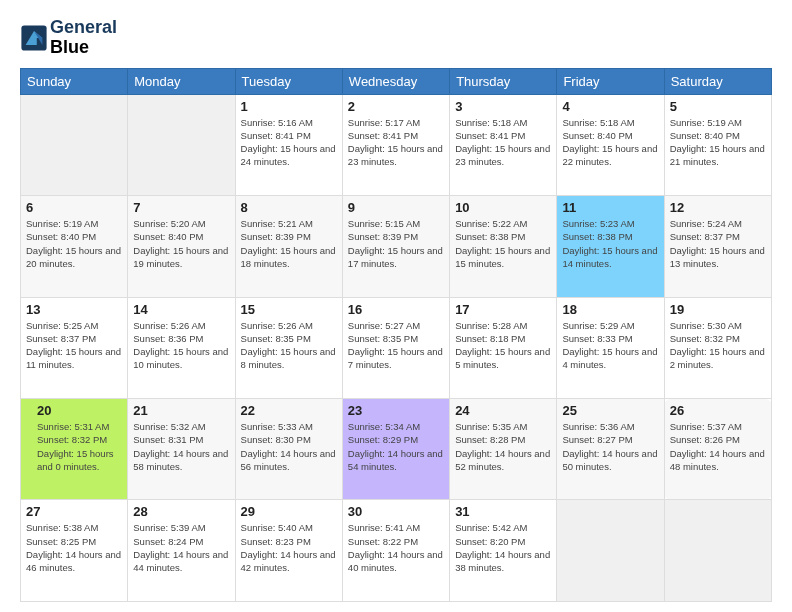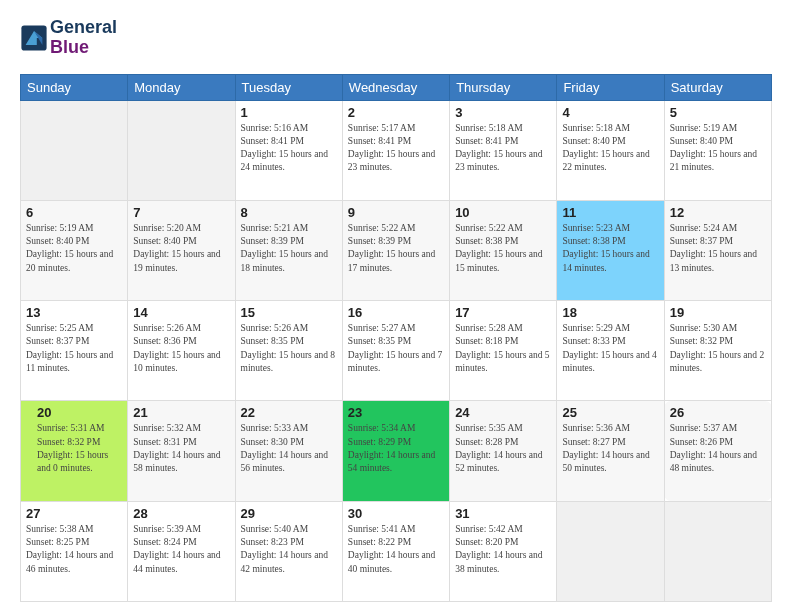--- a/index.html
+++ b/index.html
@@ -14,34 +14,34 @@
       width: 792px;
       height: 612px;
       padding: 18px 20px 10px 20px;
       display: flex;
       flex-direction: column;
     }
     .header {
       display: flex;
       justify-content: space-between;
       align-items: flex-start;
-      margin-bottom: 16px;
+      margin-bottom: 10px;
     }
     .logo {
       display: flex;
       align-items: center;
     }
     .logo-text {
       font-size: 18px;
       font-weight: bold;
       color: #1a3a5c;
       line-height: 1.1;
     }
     .logo-text span {
-      color: #701a75;
+      color: #000000;
     }
     .logo-icon {
       width: 28px;
       height: 28px;
       margin-right: 2px;
     }
     .title-block {
       text-align: right;
     }
     .cal-title {
@@ -88,21 +88,20 @@
       font-size: 13px;
       font-weight: bold;
       color: #222;
       display: block;
       margin-bottom: 2px;
     }
     .day-info {
       font-size: 9.5px;
       color: #444;
       line-height: 1.4;
-      font-family: Liberation Serif, serif;
     }
   </style>
 </head>
 <body>
 
 <div class="page">
   <div class="header">
     <div class="logo">
       <svg class="logo-icon" viewBox="0 0 40 40">
         <rect x="2" y="2" width="36" height="36" rx="4" fill="#1a3a5c"></rect>
@@ -189,21 +188,21 @@
           </td>
           <td style="background: rgb(247, 247, 247);">
             <span class="day-num">8</span>
             <div class="day-info">Sunrise: 5:21 AM
 Sunset: 8:39 PM
 Daylight: 15 hours
 and 18 minutes.</div>
           </td>
           <td style="background: rgb(247, 247, 247);">
             <span class="day-num">9</span>
-            <div class="day-info">Sunrise: 5:22 AM
+            <div class="day-info">Sunrise: 5:15 AM
 Sunset: 8:39 PM
 Daylight: 15 hours
 and 17 minutes.</div>
           </td>
           <td style="background: rgb(247, 247, 247);">
             <span class="day-num">10</span>
             <div class="day-info">Sunrise: 5:22 AM
 Sunset: 8:38 PM
 Daylight: 15 hours
 and 15 minutes.</div>
@@ -289,21 +288,21 @@
 Daylight: 14 hours
 and 58 minutes.</div>
           </td>
           <td style="background: rgb(247, 247, 247);">
             <span class="day-num">22</span>
             <div class="day-info">Sunrise: 5:33 AM
 Sunset: 8:30 PM
 Daylight: 14 hours
 and 56 minutes.</div>
           </td>
-          <td style="background: #22c55e;">
+          <td style="background: #c4b5fd;">
             <span class="day-num">23</span>
             <div class="day-info">Sunrise: 5:34 AM
 Sunset: 8:29 PM
 Daylight: 14 hours
 and 54 minutes.</div>
           </td>
           <td style="background: rgb(247, 247, 247);">
             <span class="day-num">24</span>
             <div class="day-info">Sunrise: 5:35 AM
 Sunset: 8:28 PM

